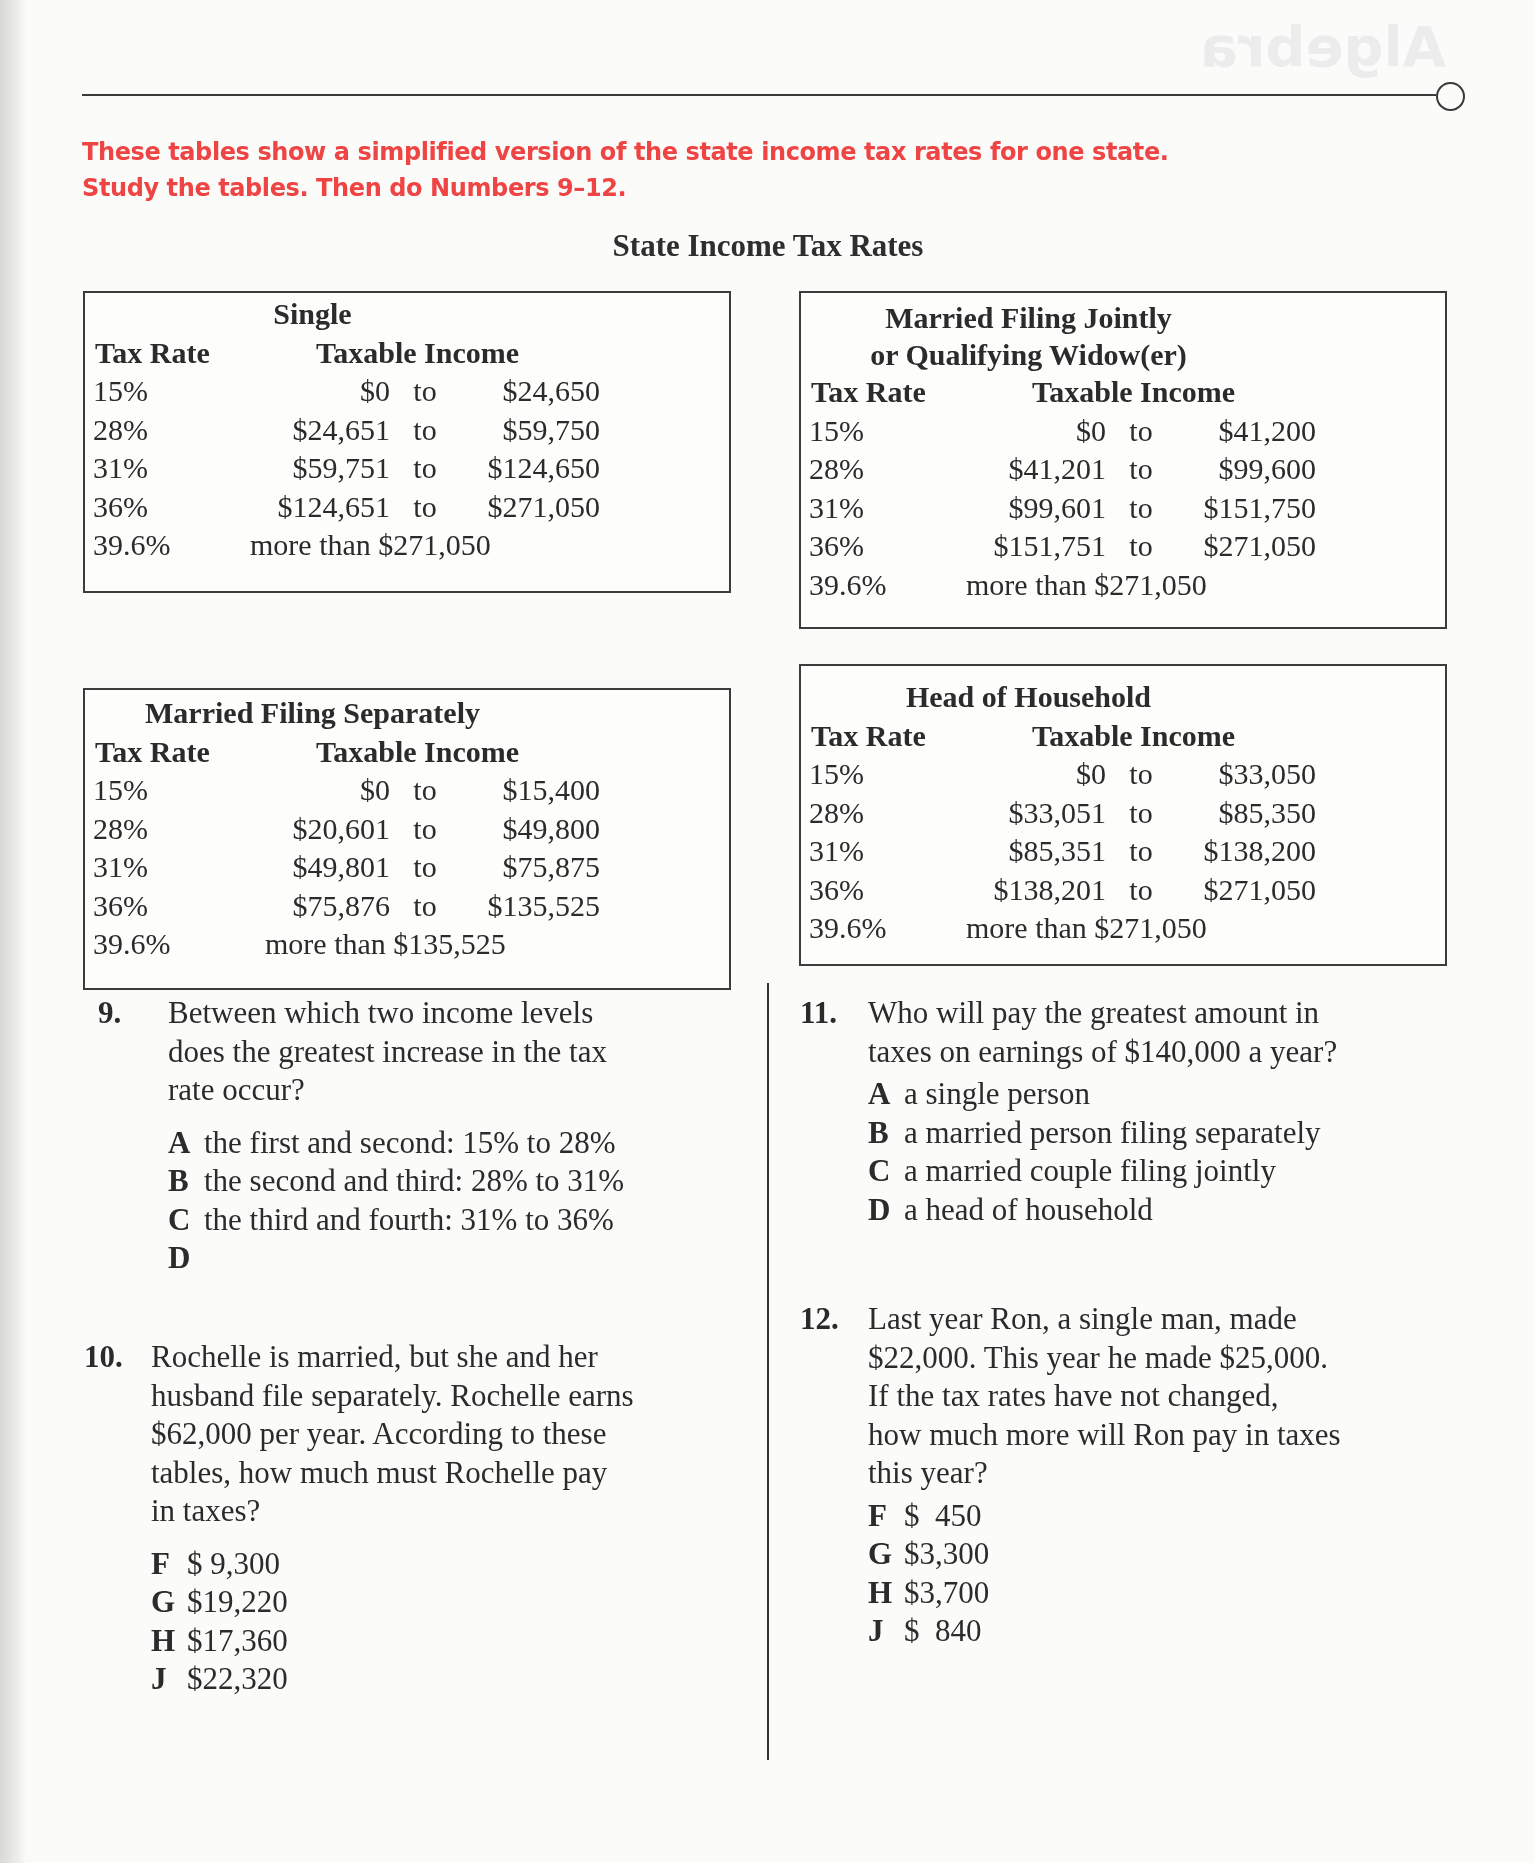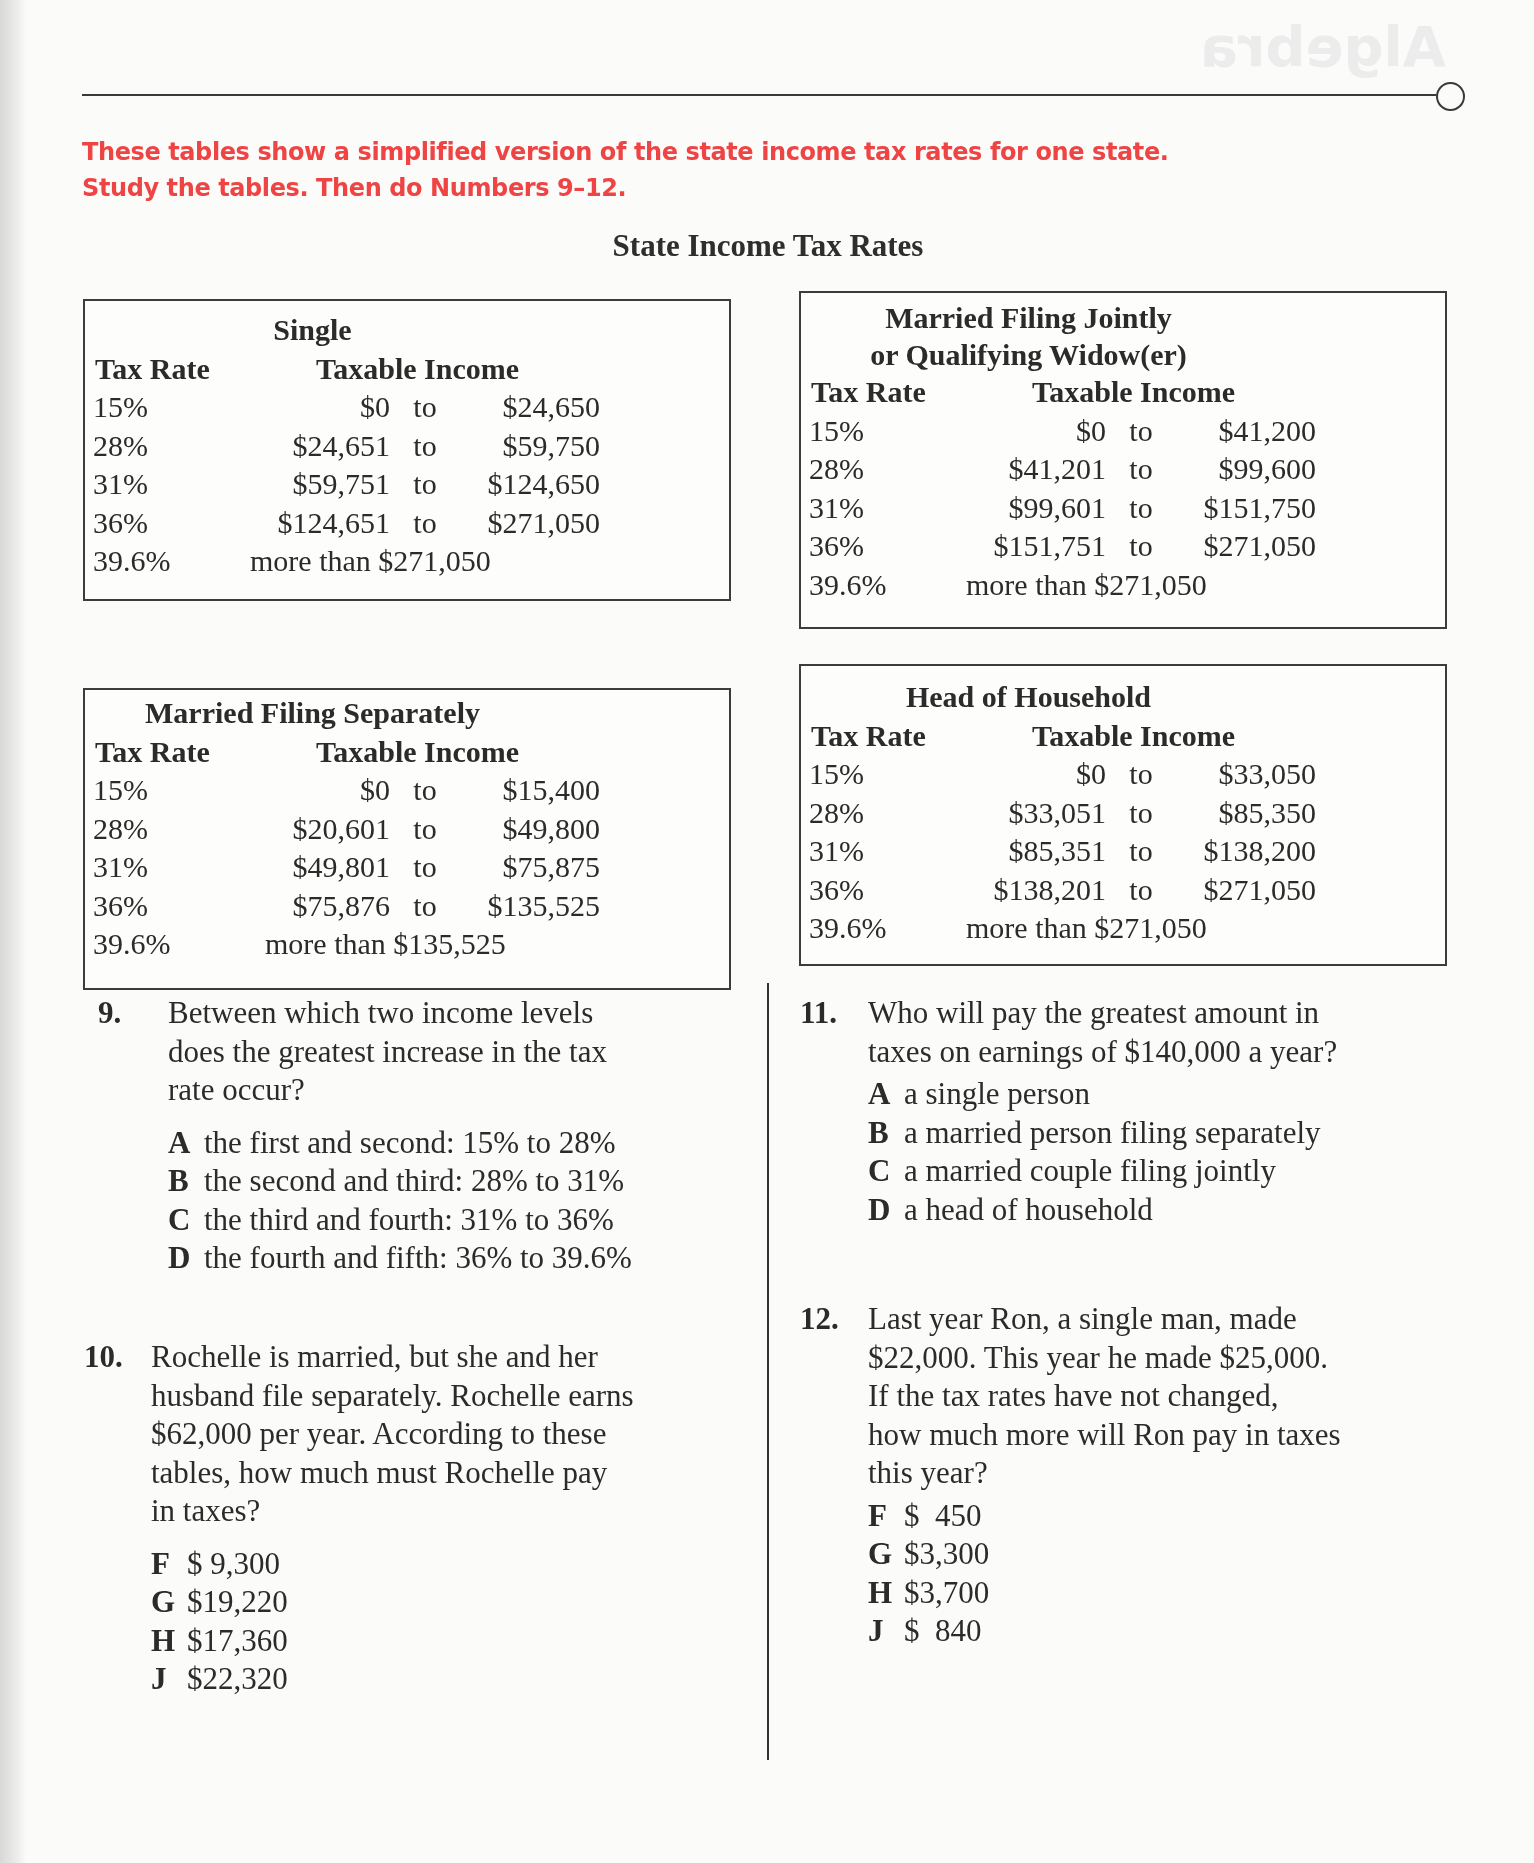--- a/index.html
+++ b/index.html
@@ -79,21 +79,21 @@
 <div class="header-rule"></div>
 <div class="header-circle"></div>
 
 <div class="intro">
   <div>These tables show a simplified version of the state income tax rates for one state.</div>
   <div>Study the tables. Then do Numbers 9–12.</div>
 </div>
 
 <div class="main-title"><span>State Income Tax Rates</span></div>
 
-<div class="tax-table" style="left:83px; top:291px; width:648px; height:302px; padding-top:10px;margin-top:8px;">
+<div class="tax-table" style="left:83px; top:291px; width:648px; height:302px; padding-top:2px;">
   <div class="cat" style="width:455px;">Single</div>
   <div class="head-row">
     <div class="h-rate">Tax Rate</div>
     <div class="h-income">Taxable Income</div>
   </div>
   <div class="row">
       <div class="rate">15%</div>
       <div class="low">$0</div>
       <div class="to">to</div>
       <div class="high">$24,650</div>
@@ -248,21 +248,20 @@
     <div class="opt">
         <span class="letter">B</span>
         <span class="val">the second and third: 28% to 31%</span>
       </div>
     <div class="opt">
         <span class="letter">C</span>
         <span class="val">the third and fourth: 31% to 36%</span>
       </div>
     <div class="opt">
         <span class="letter">D</span>
-        <span class="val">the fourth and fifth: 36% to 39.6%</span>
       </div>
   </div>
 </div>
 
 <div class="question" style="left:84px; top:1338px; width:680px;">
   <div class="qnum">10.</div>
   <div class="qtext" style="margin-left:67px;">
     <div>Rochelle is married, but she and her</div>
     <div>husband file separately. Rochelle earns</div>
     <div>$62,000 per year. According to these</div>

